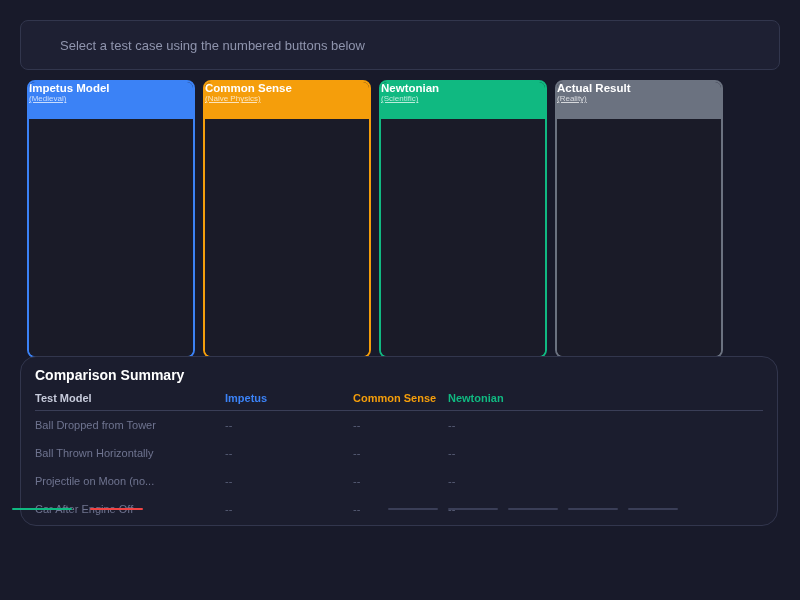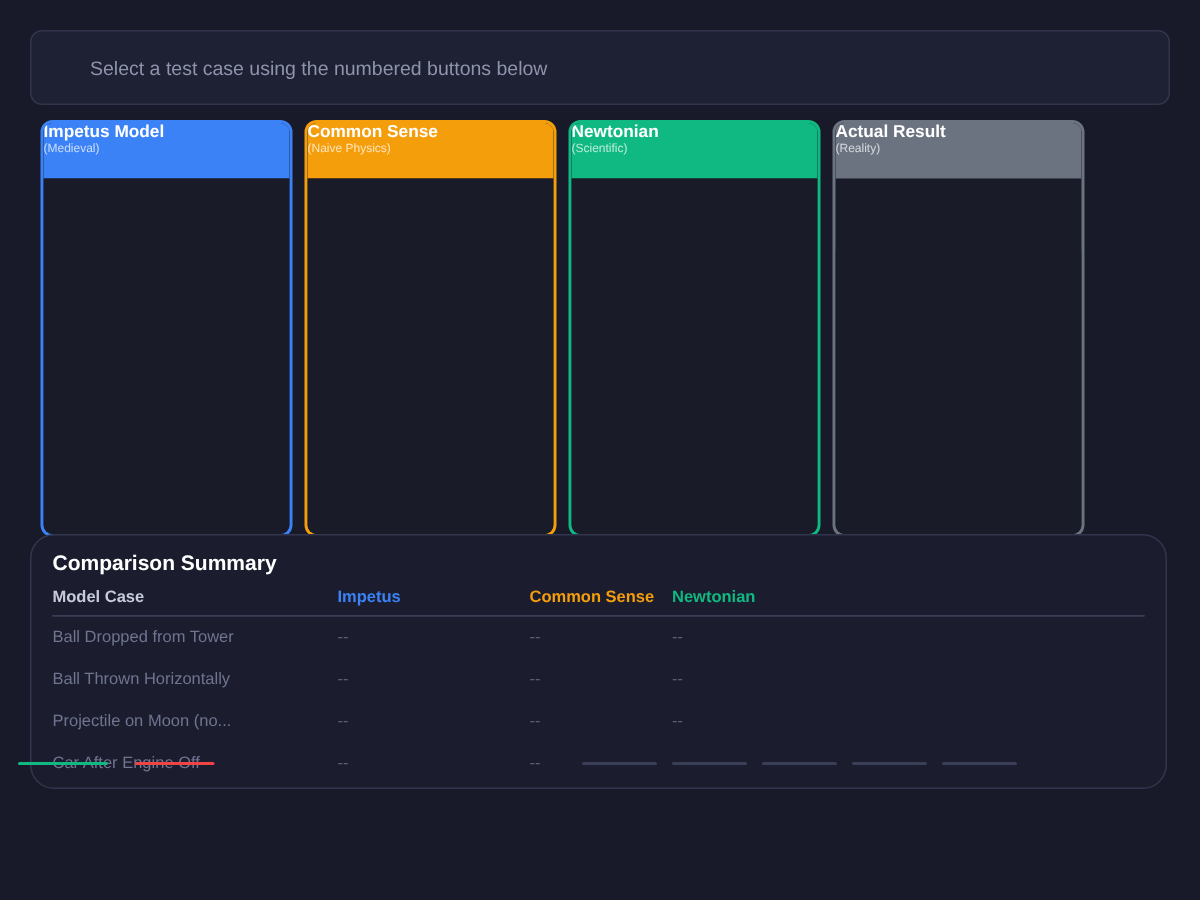--- a/index.html
+++ b/index.html
@@ -78,20 +78,21 @@
     font-size: 11.5px;
     font-weight: bold;
     color: #ffffff;
     white-space: nowrap;
   }
   .panel-sub {
     font-size: 8px;
     color: rgba(255,255,255,0.72);
     white-space: nowrap;
     margin-top: 1px;
+    text-decoration: underline;
   }
   .panel-canvas {
     flex: 1 1 auto;
     background: #1a1b28;
   }
 
   
   .panel.accent-blue  { border-color: #3b82f6; }
   .panel.accent-blue  .panel-header { background: #3b82f6; }
   .panel.accent-amber { border-color: #f59e0b; }
@@ -208,21 +209,21 @@
       <div class="panel-canvas"></div>
     </div>
   </div>
 
 <div class="summary">
   <div class="summary-title">Comparison Summary</div>
 
   <table class="summary-table">
     <thead>
       <tr>
-        <th class="col-case">Model Case</th>
+        <th class="col-case">Test Model</th>
         <th class="col-m0">Impetus</th>
         <th class="col-m1">Common Sense</th>
         <th class="col-m2">Newtonian</th>
         <th class="col-pad"></th>
       </tr>
     </thead>
     <tbody id="summary-body">
         <tr>
           <td class="cell-case">Ball Dropped from Tower</td>
           <td class="cell-val">--</td>

